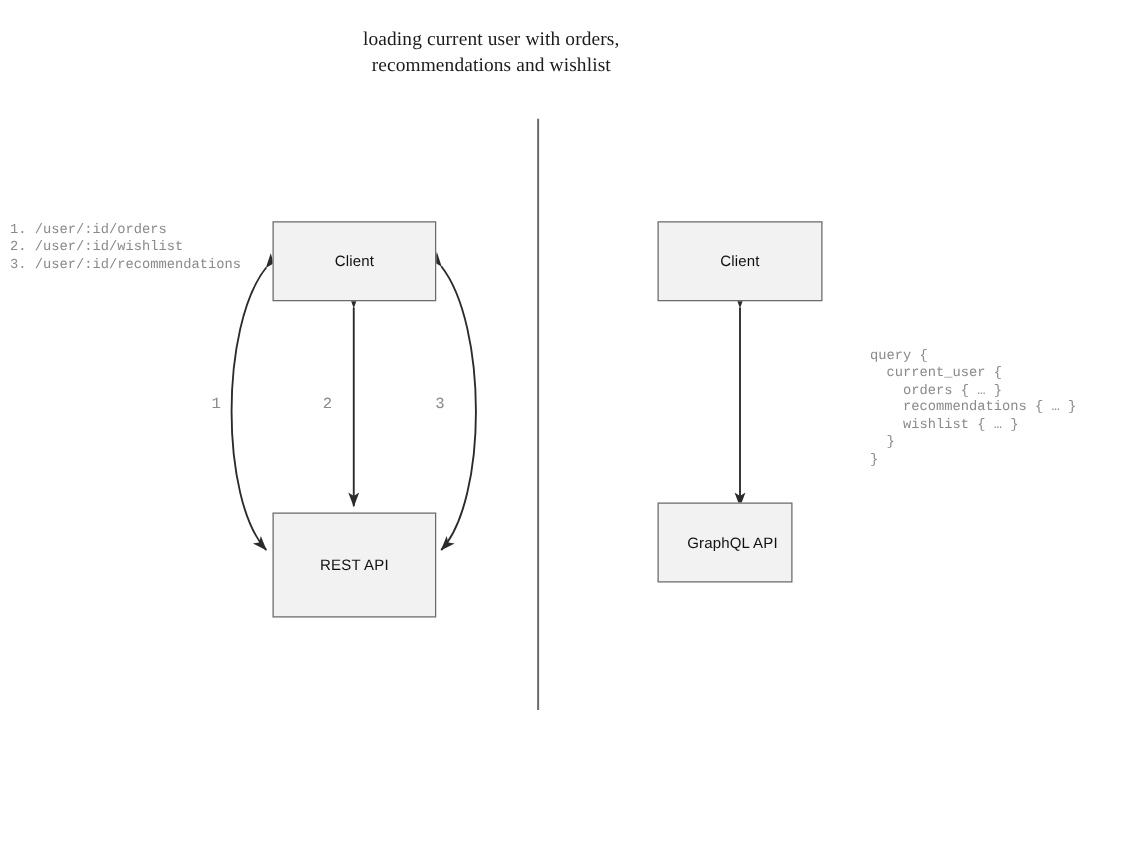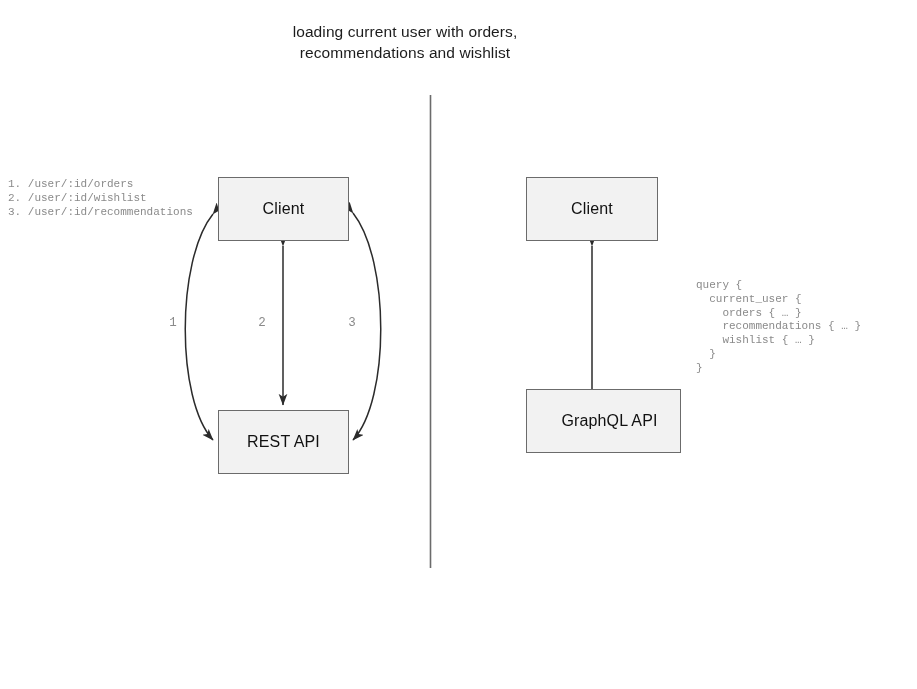--- a/index.html
+++ b/index.html
@@ -18,48 +18,49 @@
   #canvas {
     position: absolute;
     inset: 0;
     width: 917px;
     height: 689px;
   }
 
   
   .title {
     position: absolute;
-    left: 12px;
+    left: 0;
     top: 21px;
     width: 786px;
     text-align: center;
     font-size: 15.5px;
     line-height: 21px;
     color: #1c1c1c;
     white-space: pre-line;
     letter-spacing: 0.1px;
+    font-family: Liberation Serif, serif;
   }
 
   
   .node {
     position: absolute;
     box-sizing: border-box;
     background: #f2f2f2;
     border: 1.6px solid #6b6b6b;
     display: flex;
     align-items: center;
     justify-content: center;
-    font-size: 16px;
+    font-size: 12px;
     color: #111111;
     letter-spacing: 0.15px;
   }
   #node-client-rest  { left: 218px; top: 177px; width: 131px; height: 64px; }
-  #node-rest-api     { left: 218px; top: 410px; width: 131px; height: 64px; }
+  #node-rest-api     { left: 218px; top: 410px; width: 131px; height: 84px; }
   #node-client-gql   { left: 526px; top: 177px; width: 132px; height: 64px; }
-  #node-graphql-api  { left: 526px; top: 389px; width: 155px; height: 64px; padding-left: 12px; }
+  #node-graphql-api  { left: 526px; top: 402px; width: 108px; height: 64px; padding-left: 12px; }
 
   
   .code {
     position: absolute;
     font-family: "Liberation Mono", "DejaVu Sans Mono", monospace;
     font-size: 11px;
     line-height: 13.8px;
     color: #8a8a8a;
     white-space: pre;
   }

